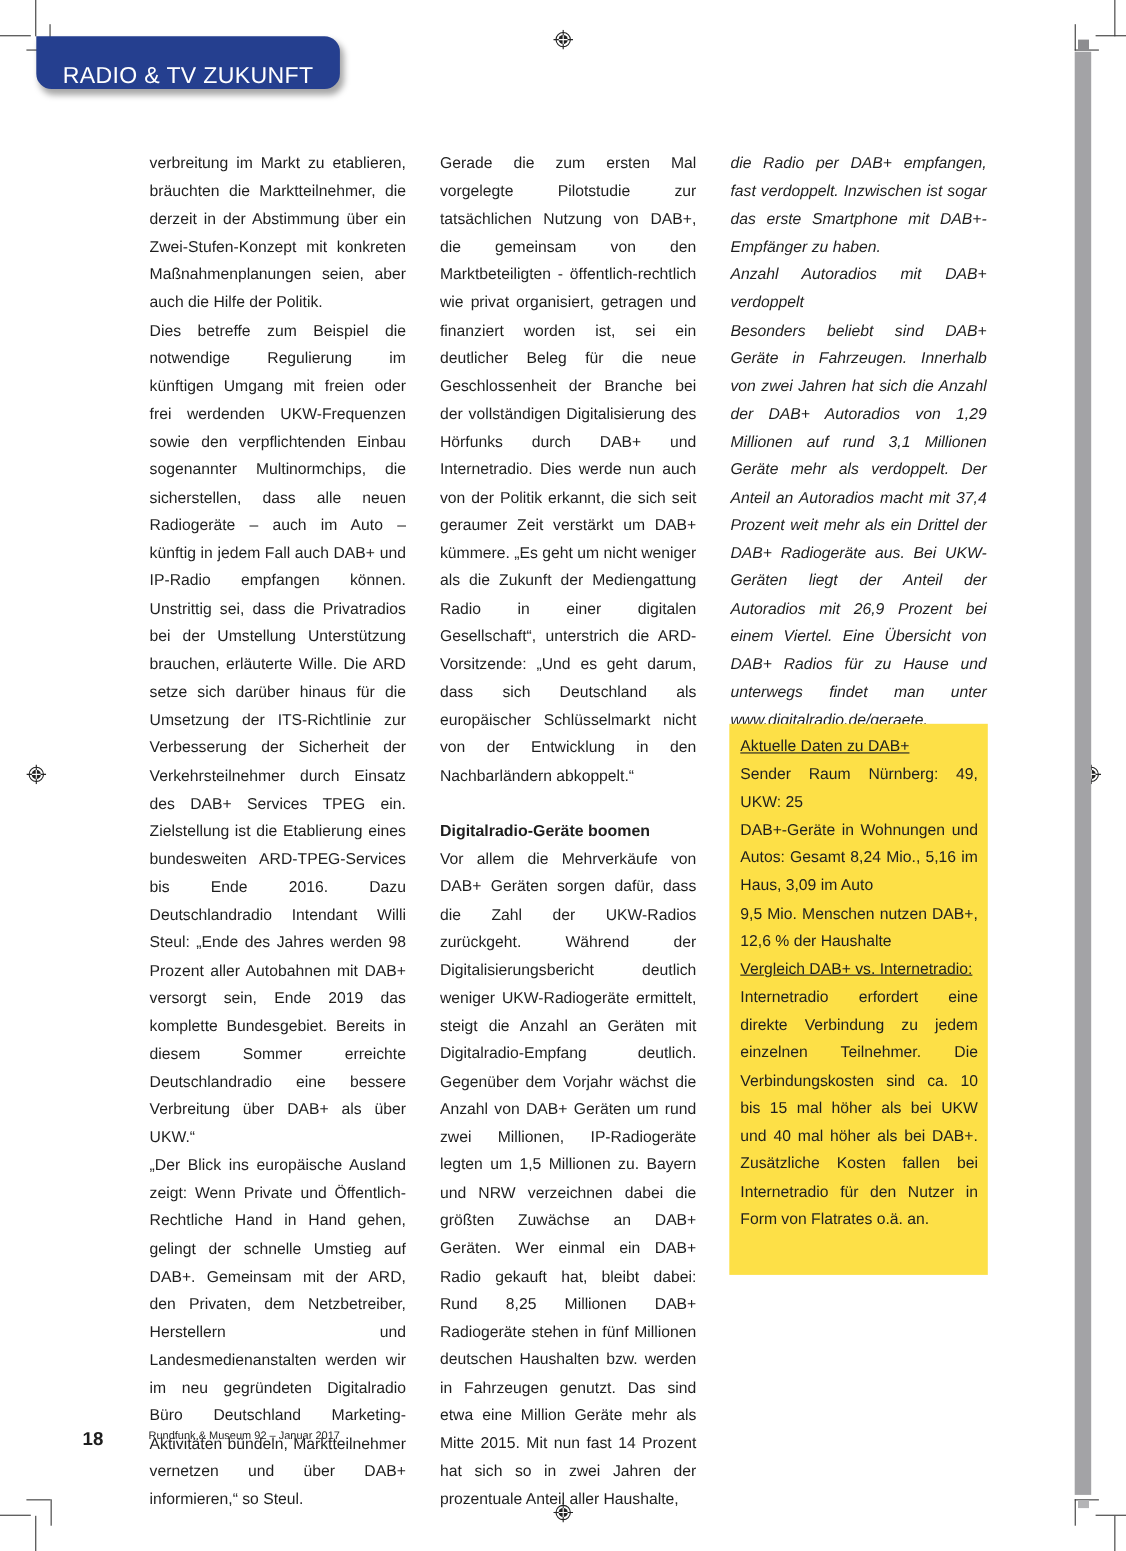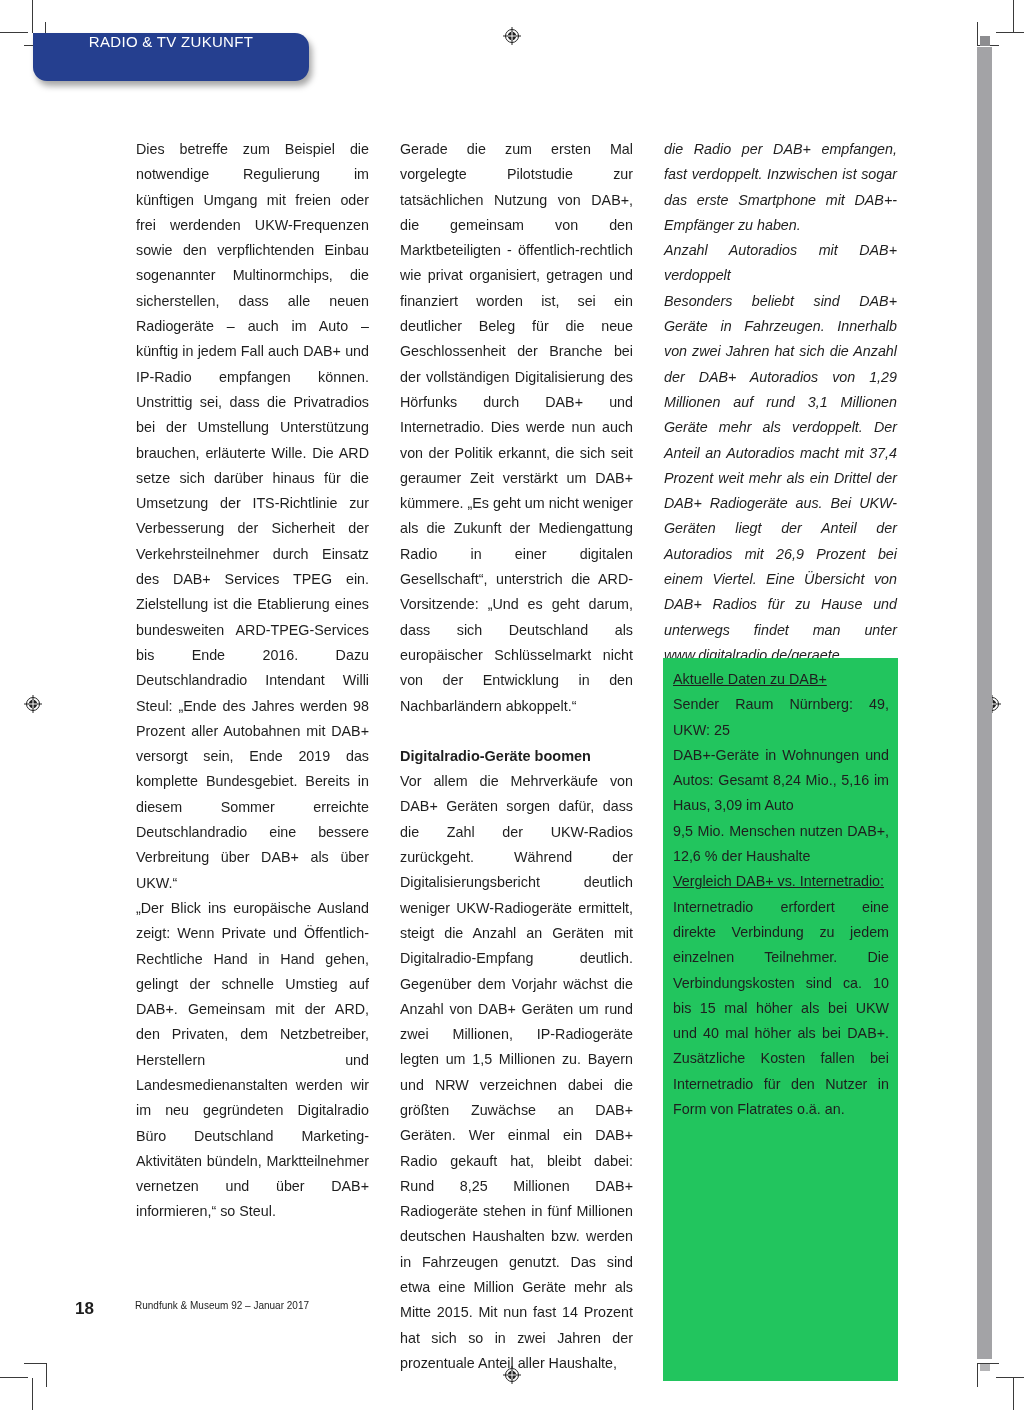--- a/index.html
+++ b/index.html
@@ -8,40 +8,40 @@
 
   
   .crop { position: absolute; background: #3a3a3a; }
   .reg { position: absolute; width: 18px; height: 18px; }
 
   
   .section-tab {
     position: absolute; left: 33px; top: 33px; width: 276px; height: 48px;
     background: #253f8f; border-radius: 0 14px 14px 14px;
     box-shadow: 3px 5px 6px rgba(0,0,0,0.35);
-    color: #ffffff; font-size: 15px; letter-spacing: 0.3px;
-    display: flex; align-items: flex-start; justify-content: center;
+    color: #ffffff; font-size: 21px; letter-spacing: 0.3px;
+    display: flex; align-items: flex-end; justify-content: center;
     font-family: "Liberation Sans", sans-serif;
   }
 
   
   .bleed-bar { position: absolute; left: 977px; top: 47px; width: 15px; height: 1312px; background: #a3a3a6; }
   .bleed-bar-top { position: absolute; left: 980px; top: 36px; width: 10px; height: 10px; background: #8d8d90; }
   .bleed-bar-bottom { position: absolute; left: 980px; top: 1364px; width: 10px; height: 7px; background: #b4b4b6; }
 
   .column { position: absolute; top: 137px; width: 233px; font-size: 14.3px; line-height: 25.3px; }
   .col1 { left: 136px; }
   .col2 { left: 400px; }
   .col3 { left: 664px; font-style: italic; }
   .column p { margin: 0; text-align: justify; text-align-last: left; }
   .column h3 { margin: 25px 0 0 0; font-size: 14.5px; font-weight: bold; line-height: 25.3px; }
 
   .info-box {
-    position: absolute; left: 663px; top: 658px; width: 235px; height: 723px;
-    background: #22c55e; box-sizing: border-box; padding: 9px 9px 0 10px;
+    position: absolute; left: 663px; top: 658px; width: 235px; height: 501px;
+    background: #fde047; box-sizing: border-box; padding: 9px 9px 0 10px;
     font-size: 14.3px; line-height: 25.3px;
   }
   .info-box p { margin: 0; text-align: justify; text-align-last: left; }
   .info-box .u { text-decoration: underline; }
 
   .footer-page { position: absolute; left: 75px; top: 1299px; font-size: 17px; font-weight: bold; }
   .footer-pub { position: absolute; left: 135px; top: 1300px; font-size: 10px; }
 </style>
 </head>
 <body>
@@ -101,20 +101,21 @@
 
 <div class="bleed-bar-top"></div>
 <div class="bleed-bar"></div>
 <div class="bleed-bar-bottom"></div>
 
 <div class="section-tab">
   <span>RADIO &amp; TV ZUKUNFT</span>
 </div>
 
 <div class="column col1">
+  <p>verbreitung im Markt zu etablieren, bräuchten die Marktteilnehmer, die derzeit in der Abstimmung über ein Zwei-Stufen-Konzept mit konkreten Maßnahmenplanungen seien, aber auch die Hilfe der Politik.</p>
   <p>Dies betreffe zum Beispiel die notwendige Regulierung im künftigen Umgang mit freien oder frei werdenden UKW-Frequenzen sowie den verpflichtenden Einbau sogenannter Multinormchips, die sicherstellen, dass alle neuen Radiogeräte – auch im Auto – künftig in jedem Fall auch DAB+ und IP-Radio empfangen können. Unstrittig sei, dass die Privatradios bei der Umstellung Unterstützung brauchen, erläuterte Wille. Die ARD setze sich darüber hinaus für die Umsetzung der ITS-Richtlinie zur Verbesserung der Sicherheit der Verkehrsteilnehmer durch Einsatz des DAB+ Services TPEG ein. Zielstellung ist die Etablierung eines bundesweiten ARD-TPEG-Services bis Ende 2016. Dazu Deutschlandradio Intendant Willi Steul: „Ende des Jahres werden 98 Prozent aller Autobahnen mit DAB+ versorgt sein, Ende 2019 das komplette Bundesgebiet. Bereits in diesem Sommer erreichte Deutschlandradio eine bessere Verbreitung über DAB+ als über UKW.“</p>
   <p>„Der Blick ins europäische Ausland zeigt: Wenn Private und Öffentlich-Rechtliche Hand in Hand gehen, gelingt der schnelle Umstieg auf DAB+. Gemeinsam mit der ARD, den Privaten, dem Netzbetreiber, Herstellern und Landesmedienanstalten werden wir im neu gegründeten Digitalradio Büro Deutschland Marketing-Aktivitäten bündeln, Marktteilnehmer vernetzen und über DAB+ informieren,“ so Steul.</p>
 </div>
 
 <div class="column col2">
   <p>Gerade die zum ersten Mal vorgelegte Pilotstudie zur tatsächlichen Nutzung von DAB+, die gemeinsam von den Marktbeteiligten - öffentlich-rechtlich wie privat organisiert, getragen und finanziert worden ist, sei ein deutlicher Beleg für die neue Geschlossenheit der Branche bei der vollständigen Digitalisierung des Hörfunks durch DAB+ und Internetradio. Dies werde nun auch von der Politik erkannt, die sich seit geraumer Zeit verstärkt um DAB+ kümmere. „Es geht um nicht weniger als die Zukunft der Mediengattung Radio in einer digitalen Gesellschaft“, unterstrich die ARD-Vorsitzende: „Und es geht darum, dass sich Deutschland als europäischer Schlüsselmarkt nicht von der Entwicklung in den Nachbarländern abkoppelt.“</p>
   <h3>Digitalradio-Geräte boomen</h3>
   <p>Vor allem die Mehrverkäufe von DAB+ Geräten sorgen dafür, dass die Zahl der UKW-Radios zurückgeht. Während der Digitalisierungsbericht deutlich weniger UKW-Radiogeräte ermittelt, steigt die Anzahl an Geräten mit Digitalradio-Empfang deutlich. Gegenüber dem Vorjahr wächst die Anzahl von DAB+ Geräten um rund zwei Millionen, IP-Radiogeräte legten um 1,5 Millionen zu. Bayern und NRW verzeichnen dabei die größten Zuwächse an DAB+ Geräten. Wer einmal ein DAB+ Radio gekauft hat, bleibt dabei: Rund 8,25 Millionen DAB+ Radiogeräte stehen in fünf Millionen deutschen Haushalten bzw. werden in Fahrzeugen genutzt. Das sind etwa eine Million Geräte mehr als Mitte 2015. Mit nun fast 14 Prozent hat sich so in zwei Jahren der prozentuale Anteil aller Haushalte,</p>
 </div>
 

